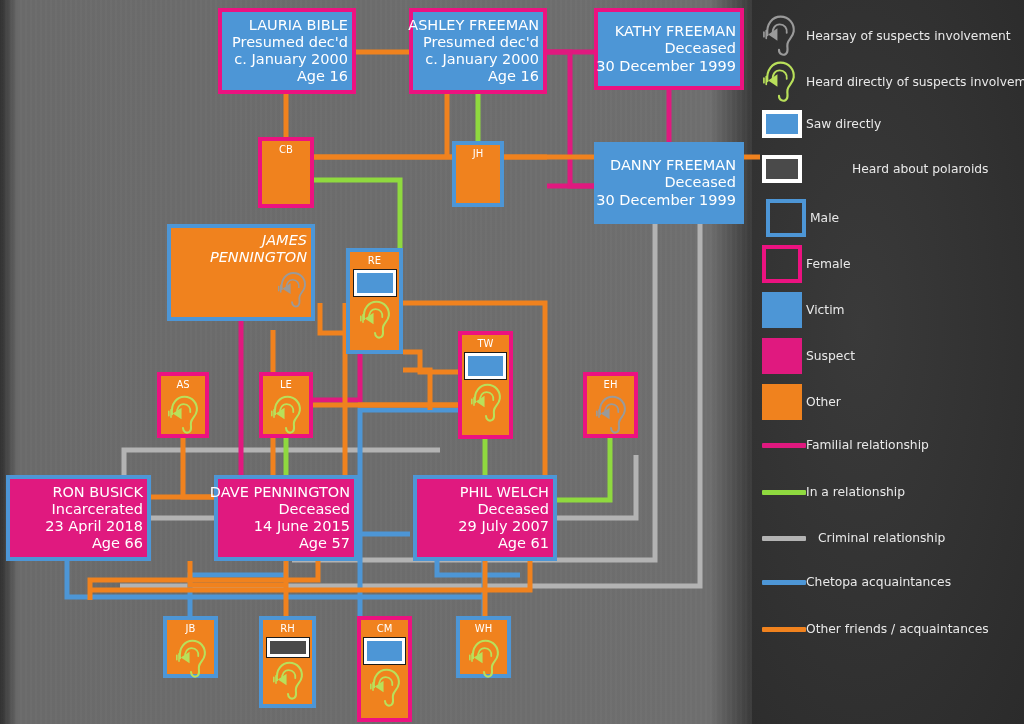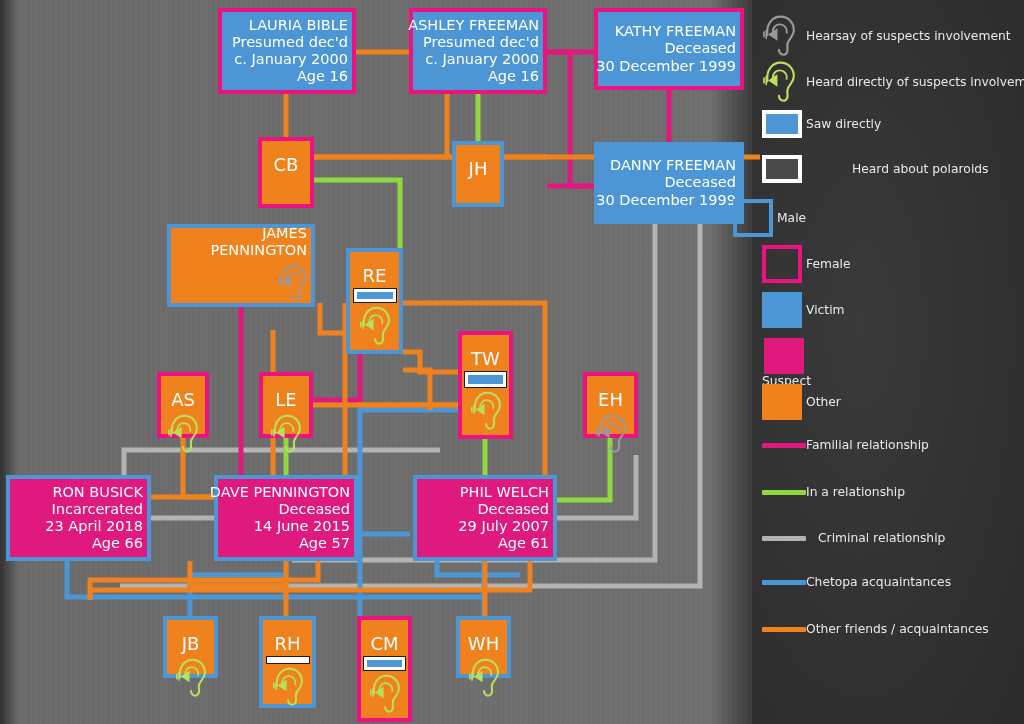--- a/index.html
+++ b/index.html
@@ -41,21 +41,21 @@
 
   
   .vict{background:#4d96d6;}
   .susp{background:#e0197f;}
   .other{background:#f0821e;}
   .b-f{border:4px solid #ec1280;}
   .b-m{border:4px solid #4d96d6;}
 
   .big{font-size:14.5px;padding:6px 4px;}
 
-  .mini{font-size:18px;padding-top:13px;}
+  .mini{font-size:10px;padding-top:3px;}
 
   .polaroid{box-sizing:border-box;border:3px solid #ffffff;outline:1.5px solid #1b1b1b;
             margin-top:3px;}
   .pol-saw{background:#4d96d6;}
   .pol-heard{background:#4a4a4a;}
 
   .ear{margin-top:4px;}
 
   
   .lg-row{position:absolute;display:flex;align-items:center;}
@@ -173,21 +173,21 @@
       <div class="node big vict b-f" style="left: 594px; top: 8px; width: 150px; height: 82px;">
         <span class="nm">KATHY FREEMAN</span>
         <span class="nm">Deceased</span>
         <span class="nm">30 December 1999</span>
       </div>
       <div class="node big vict b-m" style="left: 594px; top: 142px; width: 150px; height: 82px;">
         <span class="nm">DANNY FREEMAN</span>
         <span class="nm">Deceased</span>
         <span class="nm">30 December 1999</span>
       </div>
-      <div class="node big other b-m" style="left: 167px; top: 224px; width: 148px; height: 83px;">
+      <div class="node big other b-m" style="left: 167px; top: 224px; width: 148px; height: 97px; font-style: italic;">
         <span class="nm">JAMES</span>
         <span class="nm">PENNINGTON</span>
         <div class="ear"><svg width="30" height="38" viewBox="-4 0 44 54">
             <path d="M3 26 C1 11 10 2 20 2 C31 2 38 11 37 21 C36 29 30 31 29 37 C28 43 31 47 27 50 C23 53 18 50 18 45" fill="none" stroke="#9a9a9a" stroke-width="2.8" stroke-linecap="round"></path>
             <path d="M10 25 C9 17 13 12 19 12 C25 12 29 17 28 23" fill="none" stroke="#9a9a9a" stroke-width="2.4" stroke-linecap="round"></path>
             <path d="M16 17 L4 25 L16 33 Z" fill="#9a9a9a"></path>
             <path d="M1.5 20 L1.5 30 M-1.5 22 L-1.5 28" stroke="#9a9a9a" stroke-width="2.2" stroke-linecap="round"></path>
           </svg></div>
       </div>
       <div class="node big susp b-m" style="left: 6px; top: 475px; width: 145px; height: 86px;">
@@ -329,39 +329,39 @@
           <div class="sw-pol" style="background:#4d96d6"></div>
         </div>
         <div class="lg-txt" style="margin-left: 0px;">Saw directly</div>
       </div>
       <div class="lg-row" style="left: 762px; top: 155px; gap: 46px;">
         <div style="display: flex; align-items: center; justify-content: flex-start; width: 44px; height: 28px;">
           <div class="sw-pol" style="background:#4a4a4a"></div>
         </div>
         <div class="lg-txt" style="margin-left: 0px;">Heard about polaroids</div>
       </div>
-      <div class="lg-row" style="left: 733px; top: 199px;">
+      <div class="lg-row" style="left: 766px; top: 199px;">
         <div style="display: flex; align-items: center; justify-content: flex-start; width: 44px; height: 38px;">
           <div class="sw-out" style="border:4px solid #4d96d6"></div>
         </div>
         <div class="lg-txt" style="margin-left: 0px;">Male</div>
       </div>
       <div class="lg-row" style="left: 762px; top: 245px;">
         <div style="display: flex; align-items: center; justify-content: flex-start; width: 44px; height: 38px;">
           <div class="sw-out" style="border:4px solid #ec1280"></div>
         </div>
         <div class="lg-txt" style="margin-left: 0px;">Female</div>
       </div>
       <div class="lg-row" style="left: 762px; top: 292px;">
         <div style="display: flex; align-items: center; justify-content: flex-start; width: 44px; height: 36px;">
           <div class="sw-box" style="height:36px;background:#4d96d6"></div>
         </div>
         <div class="lg-txt" style="margin-left: 0px;">Victim</div>
       </div>
-      <div class="lg-row" style="left: 762px; top: 338px; flex-direction: column;">
+      <div class="lg-row" style="left: 762px; top: 338px;">
         <div style="display: flex; align-items: center; justify-content: flex-start; width: 44px; height: 36px;">
           <div class="sw-box" style="height:36px;background:#e0197f"></div>
         </div>
         <div class="lg-txt" style="margin-left: 0px;">Suspect</div>
       </div>
       <div class="lg-row" style="left: 762px; top: 384px;">
         <div style="display: flex; align-items: center; justify-content: flex-start; width: 44px; height: 36px;">
           <div class="sw-box" style="height:36px;background:#f0821e"></div>
         </div>
         <div class="lg-txt" style="margin-left: 0px;">Other</div>

